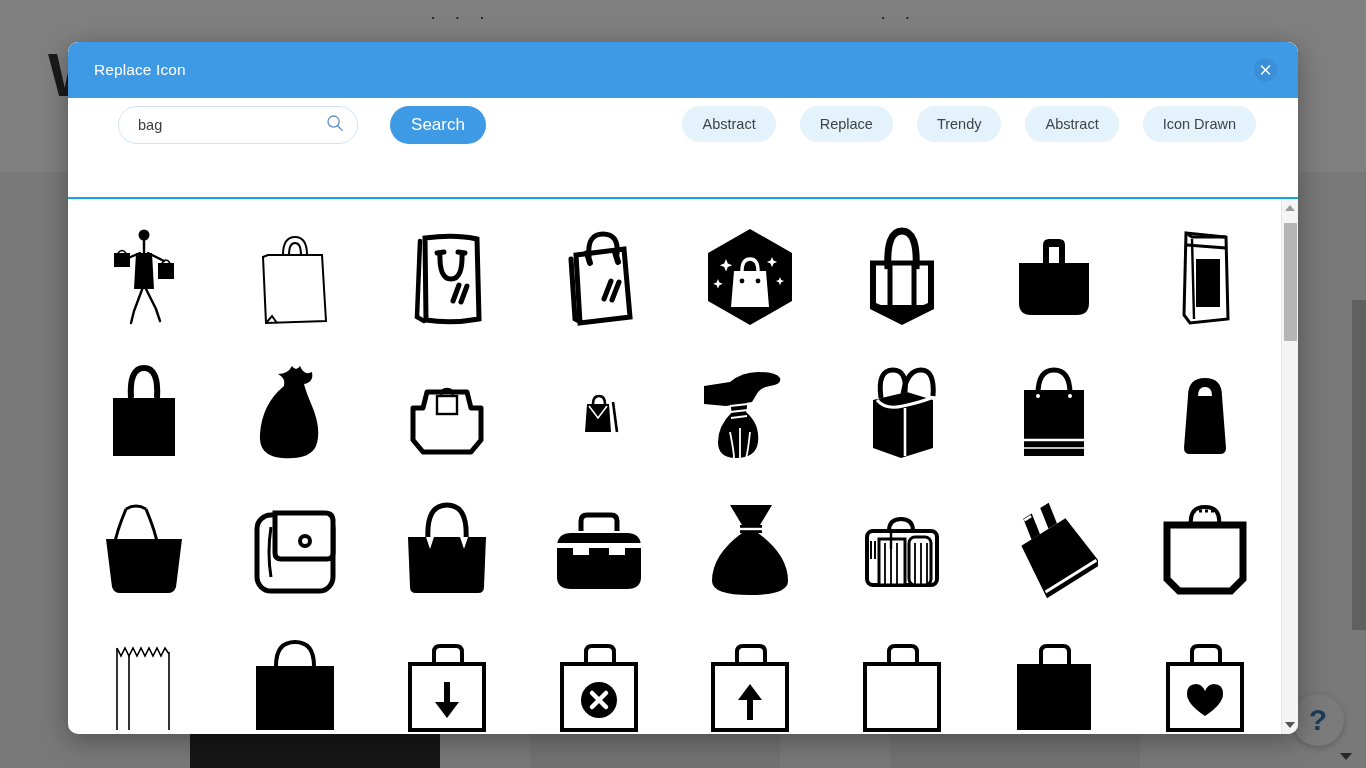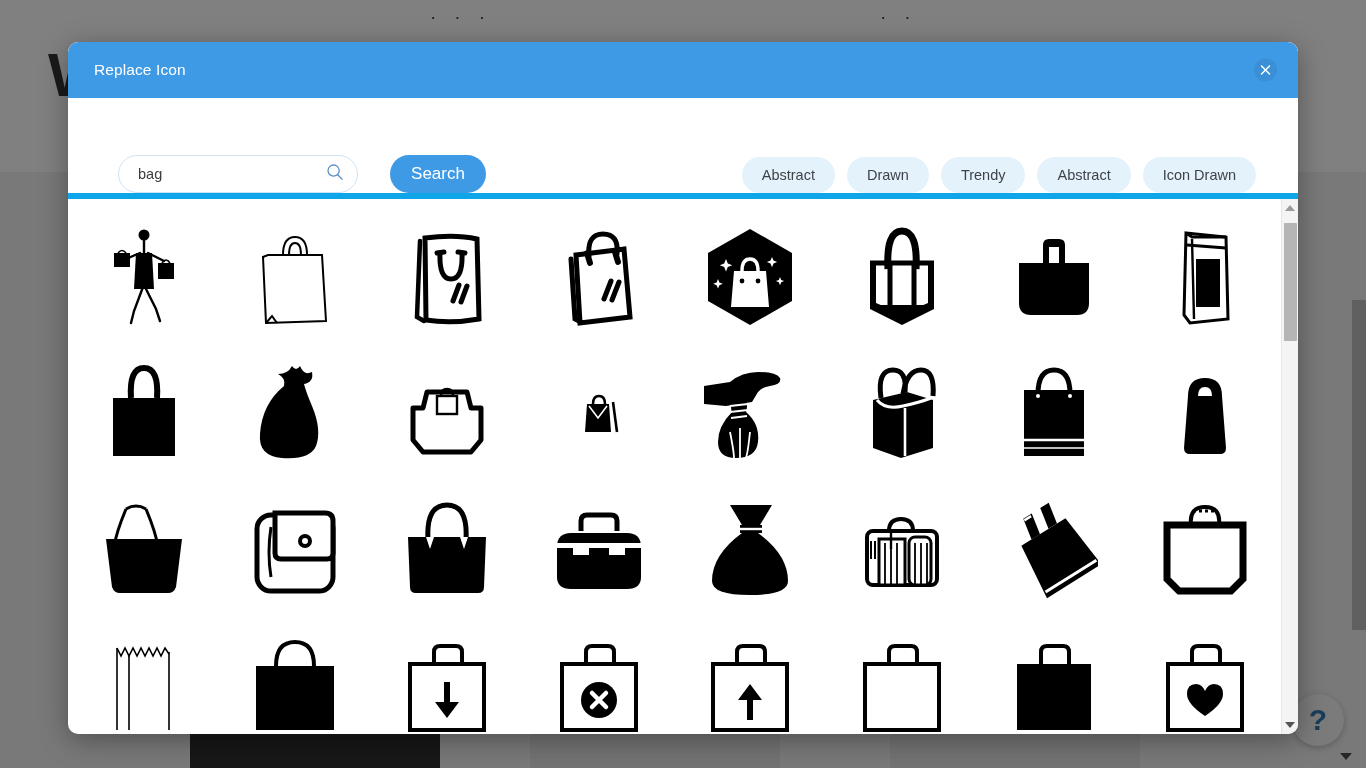--- a/index.html
+++ b/index.html
@@ -122,23 +122,23 @@
     border: none;
     padding: 0;
   }
   #modal-close svg { display: block; }
 
   
   #search-row {
     flex: 0 0 auto;
     height: 101px;
     display: flex;
-    align-items: flex-end;
-    padding: 0 42px 0 50px;
-    border-bottom: 6px solid #0ea5e9;
+    align-items: flex-start;
+    padding: 8px 42px 0 50px;
+    border-bottom: 2px solid #0ea5e9;
   }
   #search-field-wrap {
     position: relative;
     width: 240px;
   }
   #search-input {
     width: 240px;
     height: 38px;
     border: 1px solid #cfe2f3;
     border-radius: 19px;
@@ -163,21 +163,21 @@
     background: #3f9ae5;
     color: #fff;
     border: none;
     font-size: 17px;
     font-family: "Liberation Sans", sans-serif;
     cursor: pointer;
   }
   #category-chips {
     margin-left: auto;
     display: flex;
-    gap: 12px;
+    gap: 24px;
   }
   .chip {
     height: 36px;
     padding: 0 20px;
     border-radius: 18px;
     background: #e3f2fb;
     color: #3f4348;
     font-size: 14.5px;
     border: none;
     font-family: "Liberation Sans", sans-serif;
@@ -284,21 +284,21 @@
         <svg width="18" height="18" viewBox="0 0 18 18" aria-hidden="true">
           <circle cx="7.6" cy="7.6" r="5.6" fill="none" stroke="#5b8fc4" stroke-width="1.3"></circle>
           <line x1="11.7" y1="11.7" x2="16.2" y2="16.4" stroke="#5b8fc4" stroke-width="1.3" stroke-linecap="round"></line>
         </svg>
       </span>
     </div>
     <button id="search-button">Search</button>
 
     <div id="category-chips">
       <button class="chip">Abstract</button>
-      <button class="chip">Drawn</button>
+      <button class="chip">Replace</button>
       <button class="chip">Trendy</button>
       <button class="chip">Abstract</button>
       <button class="chip">Icon Drawn</button>
     </div>
   </div>
 
   <div id="results-area">
     <div id="icon-grid">
 
       <div class="icon-cell">

